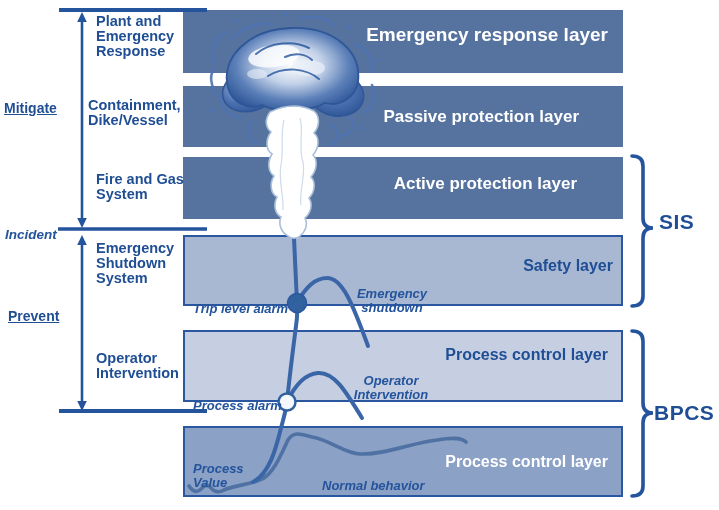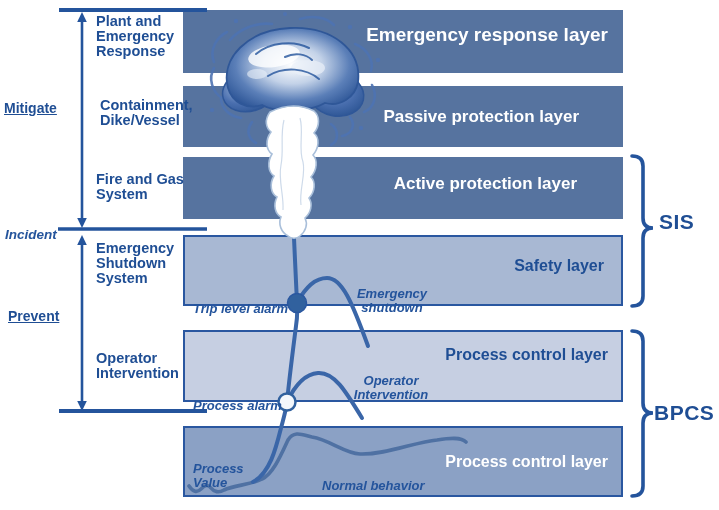--- a/index.html
+++ b/index.html
@@ -36,39 +36,39 @@
   </div>
 
   <div class="bar bar-dark" style="top:86px;height:61px;padding-right:44px;">
     <span class="bar-title t-white" style="font-size:17px;">Passive protection layer</span>
   </div>
 
   <div class="bar bar-dark" style="top:157px;height:62px;padding:0 46px 9px 0;">
     <span class="bar-title t-white" style="font-size:17px;">Active protection layer</span>
   </div>
 
-  <div class="bar" style="top:235px;height:71px;padding:0 17px 9px 0;
+  <div class="bar" style="top:235px;height:71px;padding:0 8px 9px 0;
        background:var(--bar-safety,#A8B8D3);border:2px solid var(--border-blue,#2A57A0);">
     <span class="bar-title t-navy" style="font-size:16px;">Safety layer</span>
   </div>
 
   <div class="bar" style="top:330px;height:72px;padding:0 13px 22px 0;
        background:var(--bar-control-light,#C6CFE2);border:2px solid var(--border-blue,#2A57A0);">
     <span class="bar-title t-navy" style="font-size:16px;">Process control layer</span>
   </div>
 
   <div class="bar" style="top:426px;height:71px;padding-right:13px;
        background:var(--bar-control-medium,#8BA1C5);border:2px solid var(--border-blue,#2A57A0);">
     <span class="bar-title t-white" style="font-size:16px;">Process control layer</span>
   </div>
 
   <div class="lbl" style="left:96px;top:14px;width:95px;">Plant and
 Emergency
 Response</div>
-  <div class="lbl" style="left:100px;top:98px;width:95px;">Containment,
+  <div class="lbl" style="left:88px;top:98px;width:95px;">Containment,
 Dike/Vessel</div>
   <div class="lbl" style="left:96px;top:172px;width:95px;">Fire and Gas
 System</div>
   <div class="lbl" style="left:96px;top:241px;width:95px;">Emergency
 Shutdown
 System</div>
   <div class="lbl" style="left:96px;top:351px;width:95px;">Operator
 Intervention</div>
 
   <div class="big-lbl" style="left:4px;top:100px;">Mitigate</div>

